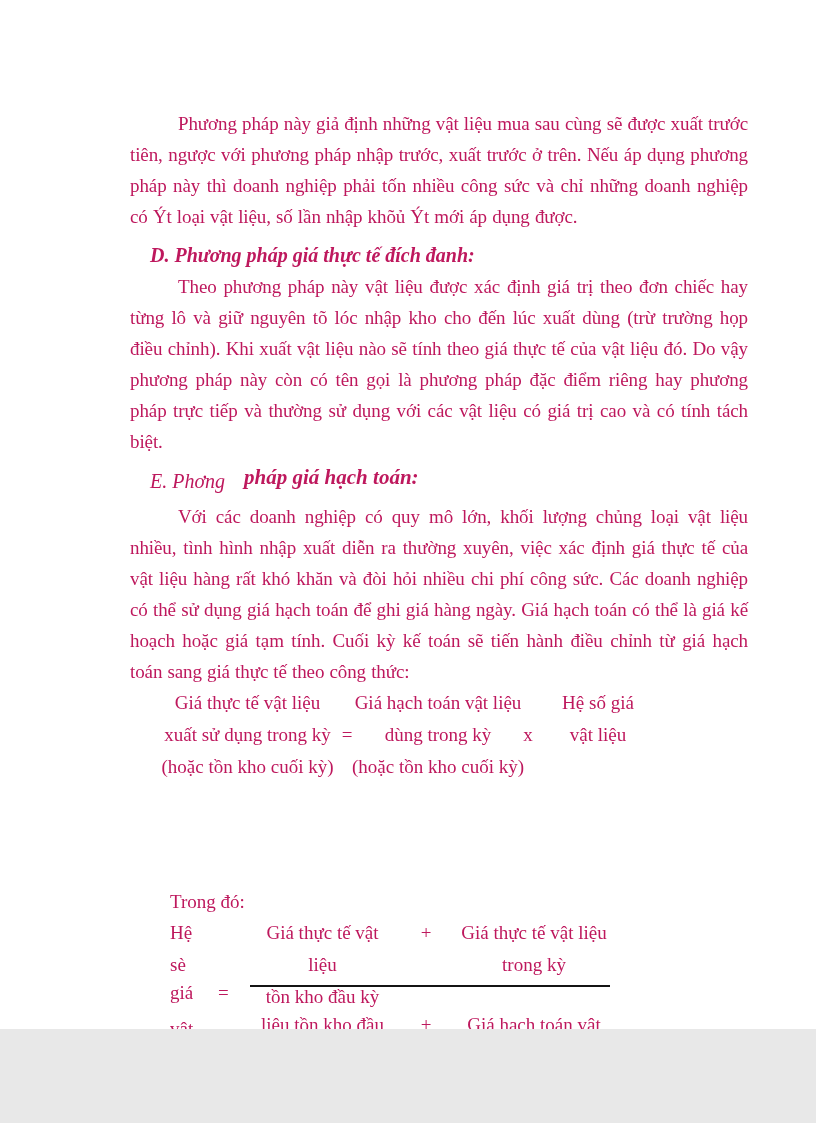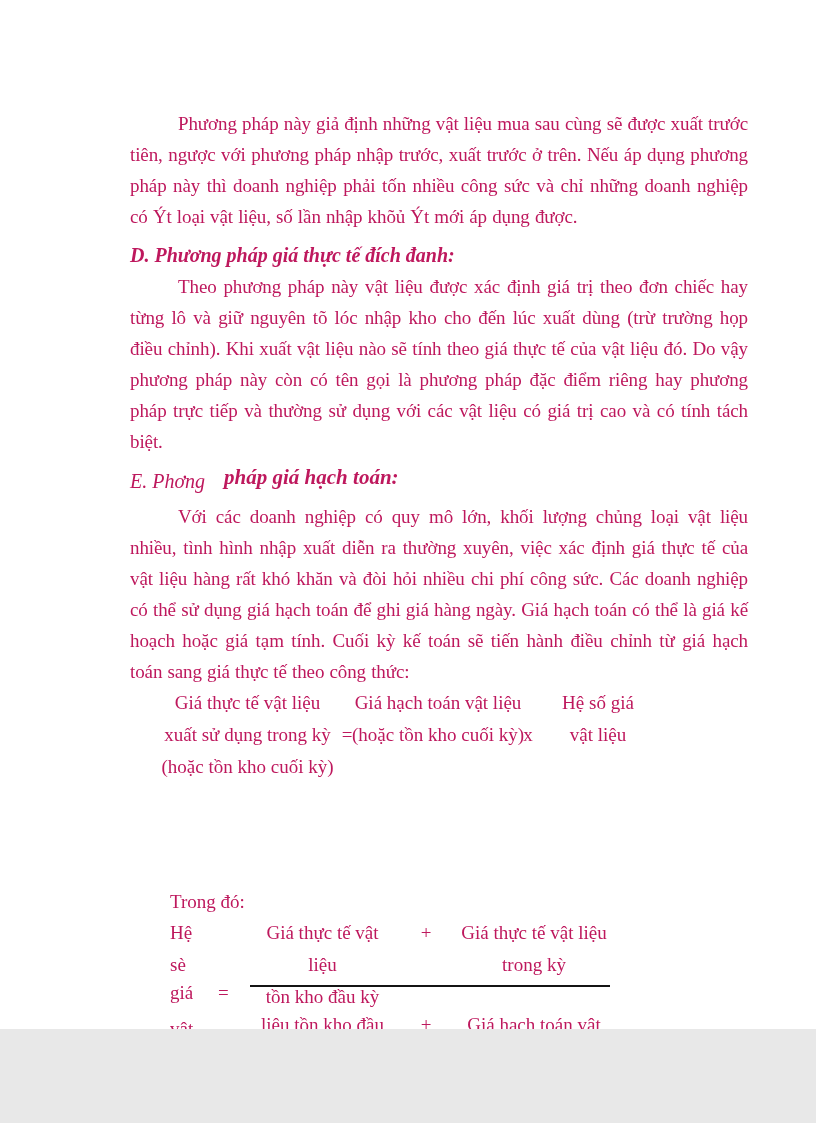--- a/index.html
+++ b/index.html
@@ -27,20 +27,21 @@
     text-indent: 48px;
     letter-spacing: -0.1px;
     word-spacing: 0.5px;
   }
   .heading {
     font-size: 20px;
     font-weight: bold;
     font-style: italic;
     line-height: 31px;
     margin-top: 8px;
+    margin-left: 20px;
   }
   .heading-e { margin-top: 9px; }
   .heading-e .he-part1 {
     font-weight: normal;
     font-style: italic;
     font-size: 20px;
   }
   .heading-e .he-part2 {
     font-weight: bold;
     font-style: italic;
@@ -146,20 +147,21 @@
 
     <div class="formula1">
       <div class="f1col f1c1">
         <div>Giá thực tế vật liệu</div>
         <div>xuất sử dụng trong kỳ</div>
         <div>(hoặc tồn kho cuối kỳ)</div>
       </div>
       <div class="f1op f1eq">=</div>
       <div class="f1col f1c2">
         <div>Giá hạch toán vật liệu</div>
+        <div>dùng trong kỳ</div>
         <div>(hoặc tồn kho cuối kỳ)</div>
       </div>
       <div class="f1op f1x">x</div>
       <div class="f1col f1c3">
         <div>Hệ số giá</div>
         <div>vật liệu</div>
       </div>
     </div>
 
     <div class="trongdo">Trong đó:</div>

